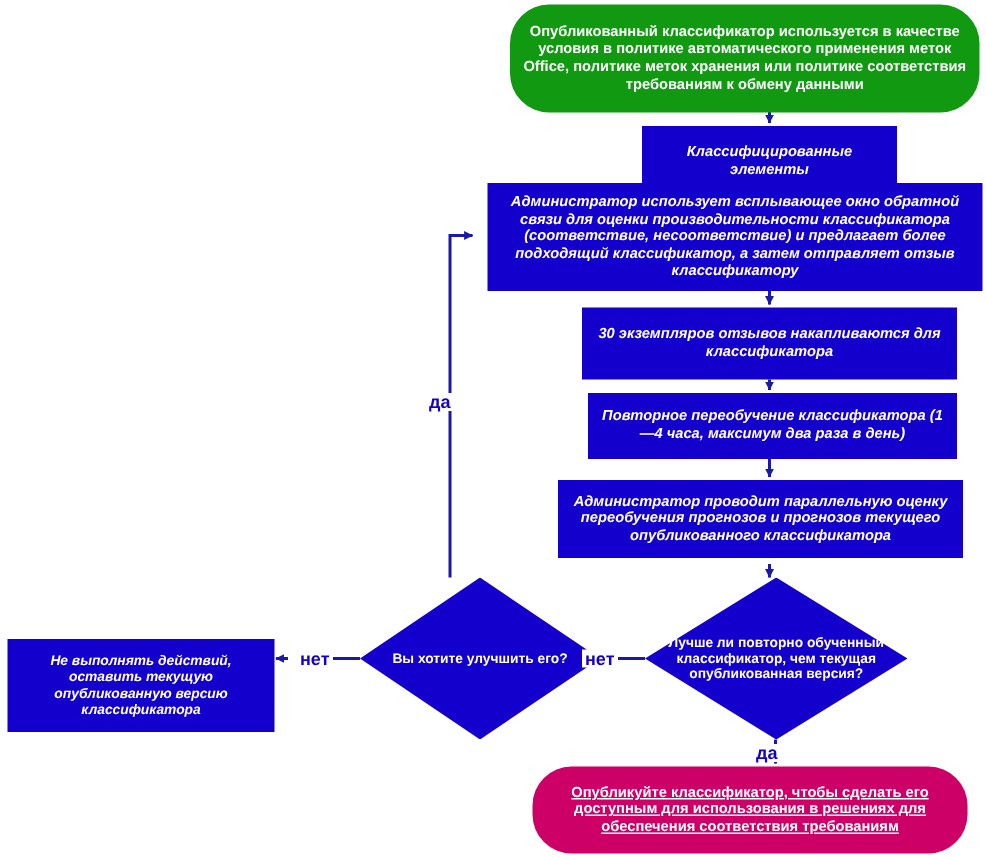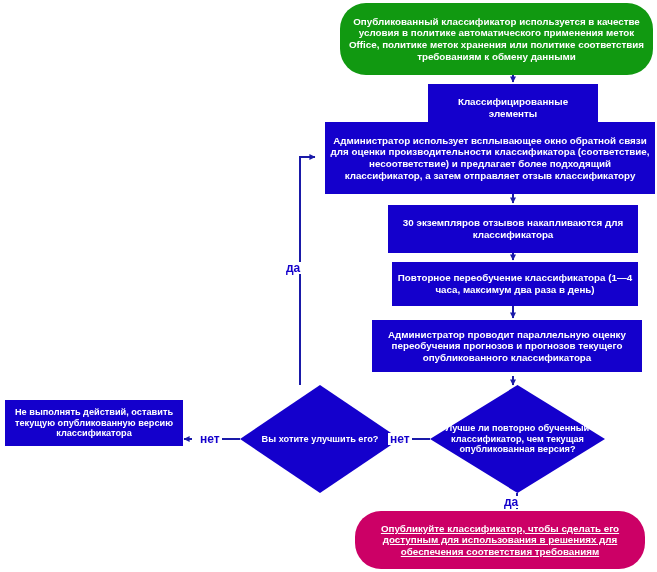--- a/index.html
+++ b/index.html
@@ -19,21 +19,21 @@
     display:flex;align-items:center;justify-content:center;
     text-align:center;
     color:#ffffff;
     font-weight:bold;
     line-height:1.18;
     box-sizing:border-box;
     z-index:2;
   }
   .node .txt{display:block;padding:0 5px;}
 
-  .proc{background:#1400cc;}
+  .proc{background:#1400cc;font-style:italic;}
   .term-green{background:#119911;border-radius:26px;}
   .term-pink{background:#cc0066;border-radius:26px;}
 
   
   .decision{
     position:absolute;
     z-index:2;
   }
   .decision .dia{
     position:absolute;left:0;top:0;width:100%;height:100%;
@@ -133,21 +133,21 @@
   <div class="decision" style="left:430px;top:385px;width:175px;height:108px;">
     <div class="dia"></div>
     <div class="dtxt fs-9">Лучше ли повторно обученный классификатор, чем текущая опубликованная версия?</div>
   </div>
 
   <div class="decision" style="left:240px;top:385px;width:160px;height:108px;">
     <div class="dia"></div>
     <div class="dtxt fs-9">Вы хотите улучшить его?</div>
   </div>
 
-  <div class="node proc fs-9" style="left:5px;top:400px;width:178px;height:46px;">
+  <div class="node proc fs-9" style="left:5px;top:426px;width:178px;height:62px;">
     <span class="txt">Не выполнять действий, оставить текущую опубликованную версию классификатора</span>
   </div>
 
   <div class="node term-pink fs-10" style="left:355px;top:511px;width:290px;height:58px;text-decoration:underline;">
     <span class="txt">Опубликуйте классификатор, чтобы сделать его доступным для использования в решениях для обеспечения соответствия требованиям</span>
   </div>
 
   <div class="edge-label" style="left:388px;top:433px;">нет</div>
   <div class="edge-label" style="left:198px;top:433px;">нет</div>
   <div class="edge-label" style="left:284px;top:262px;">да</div>

